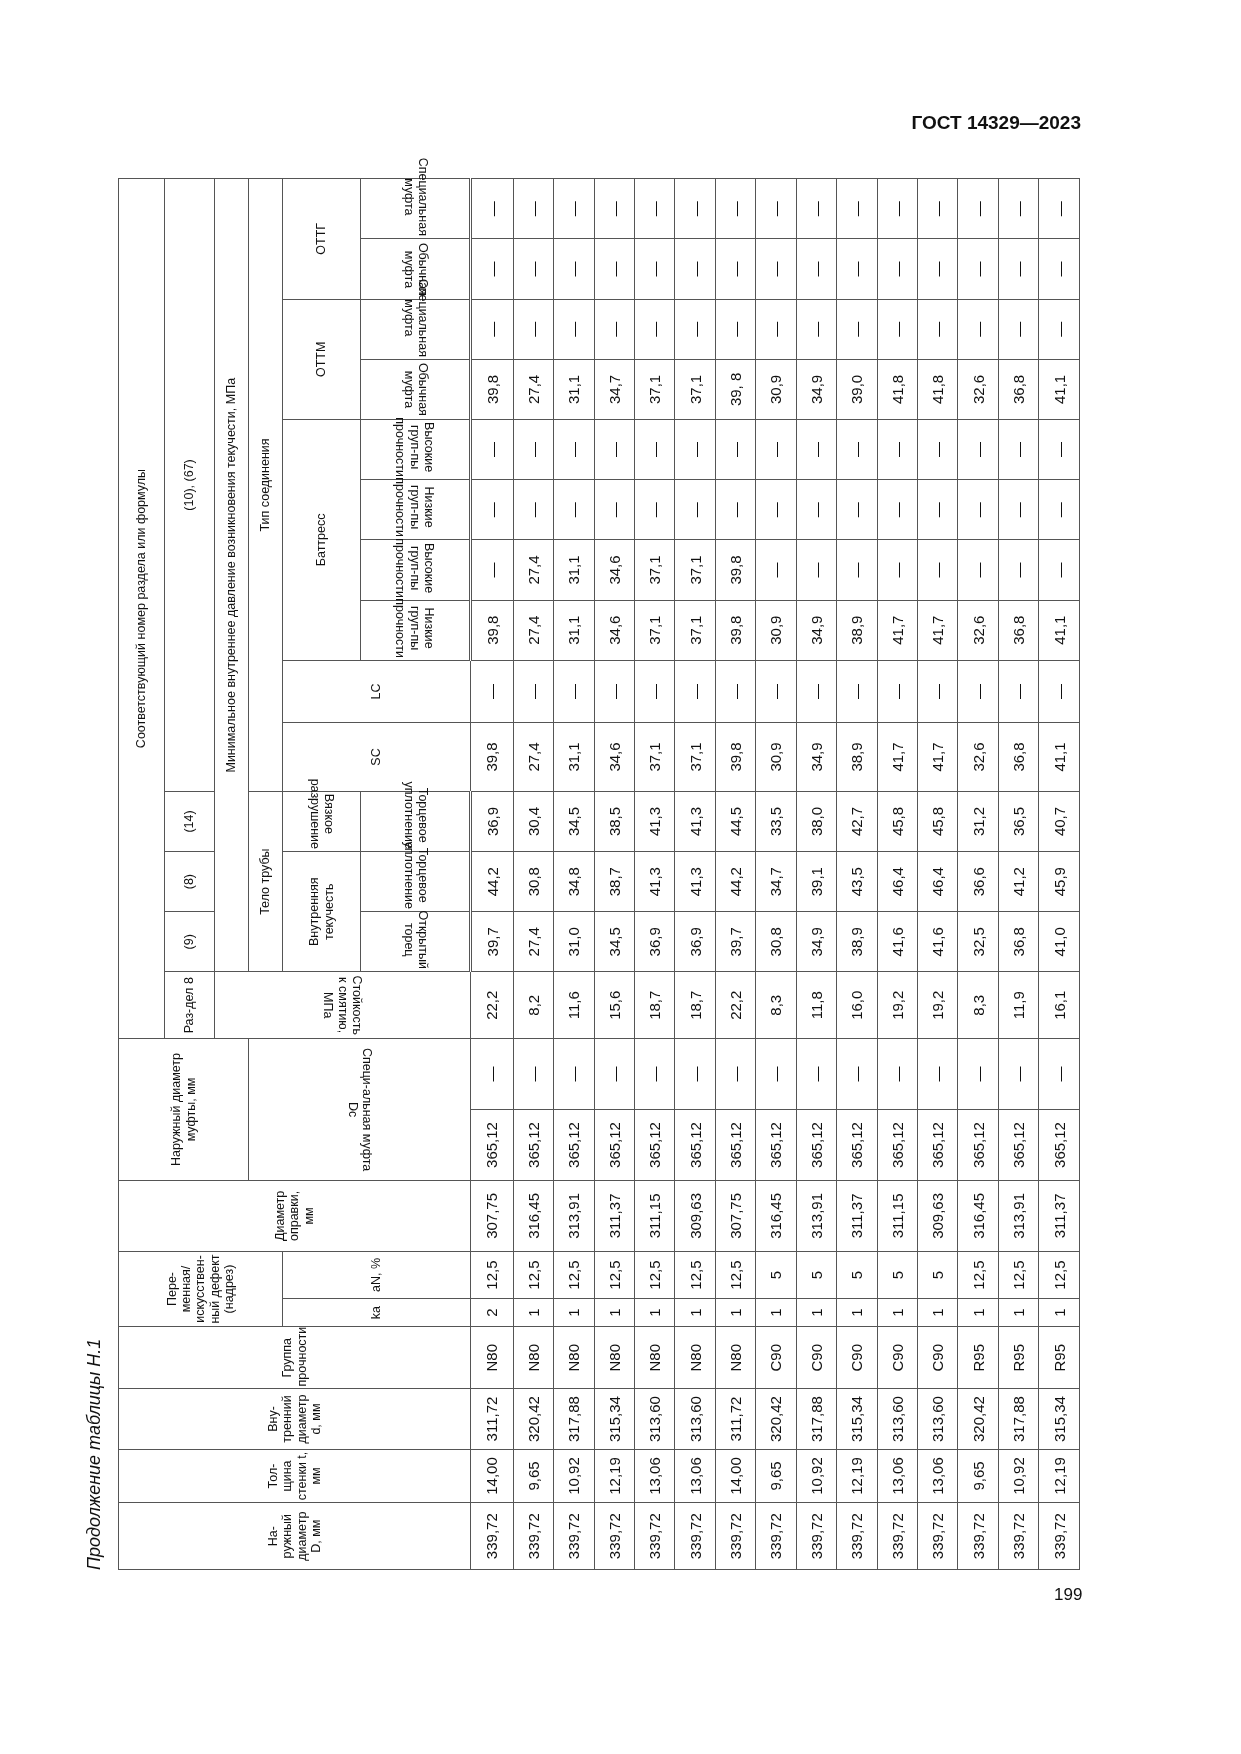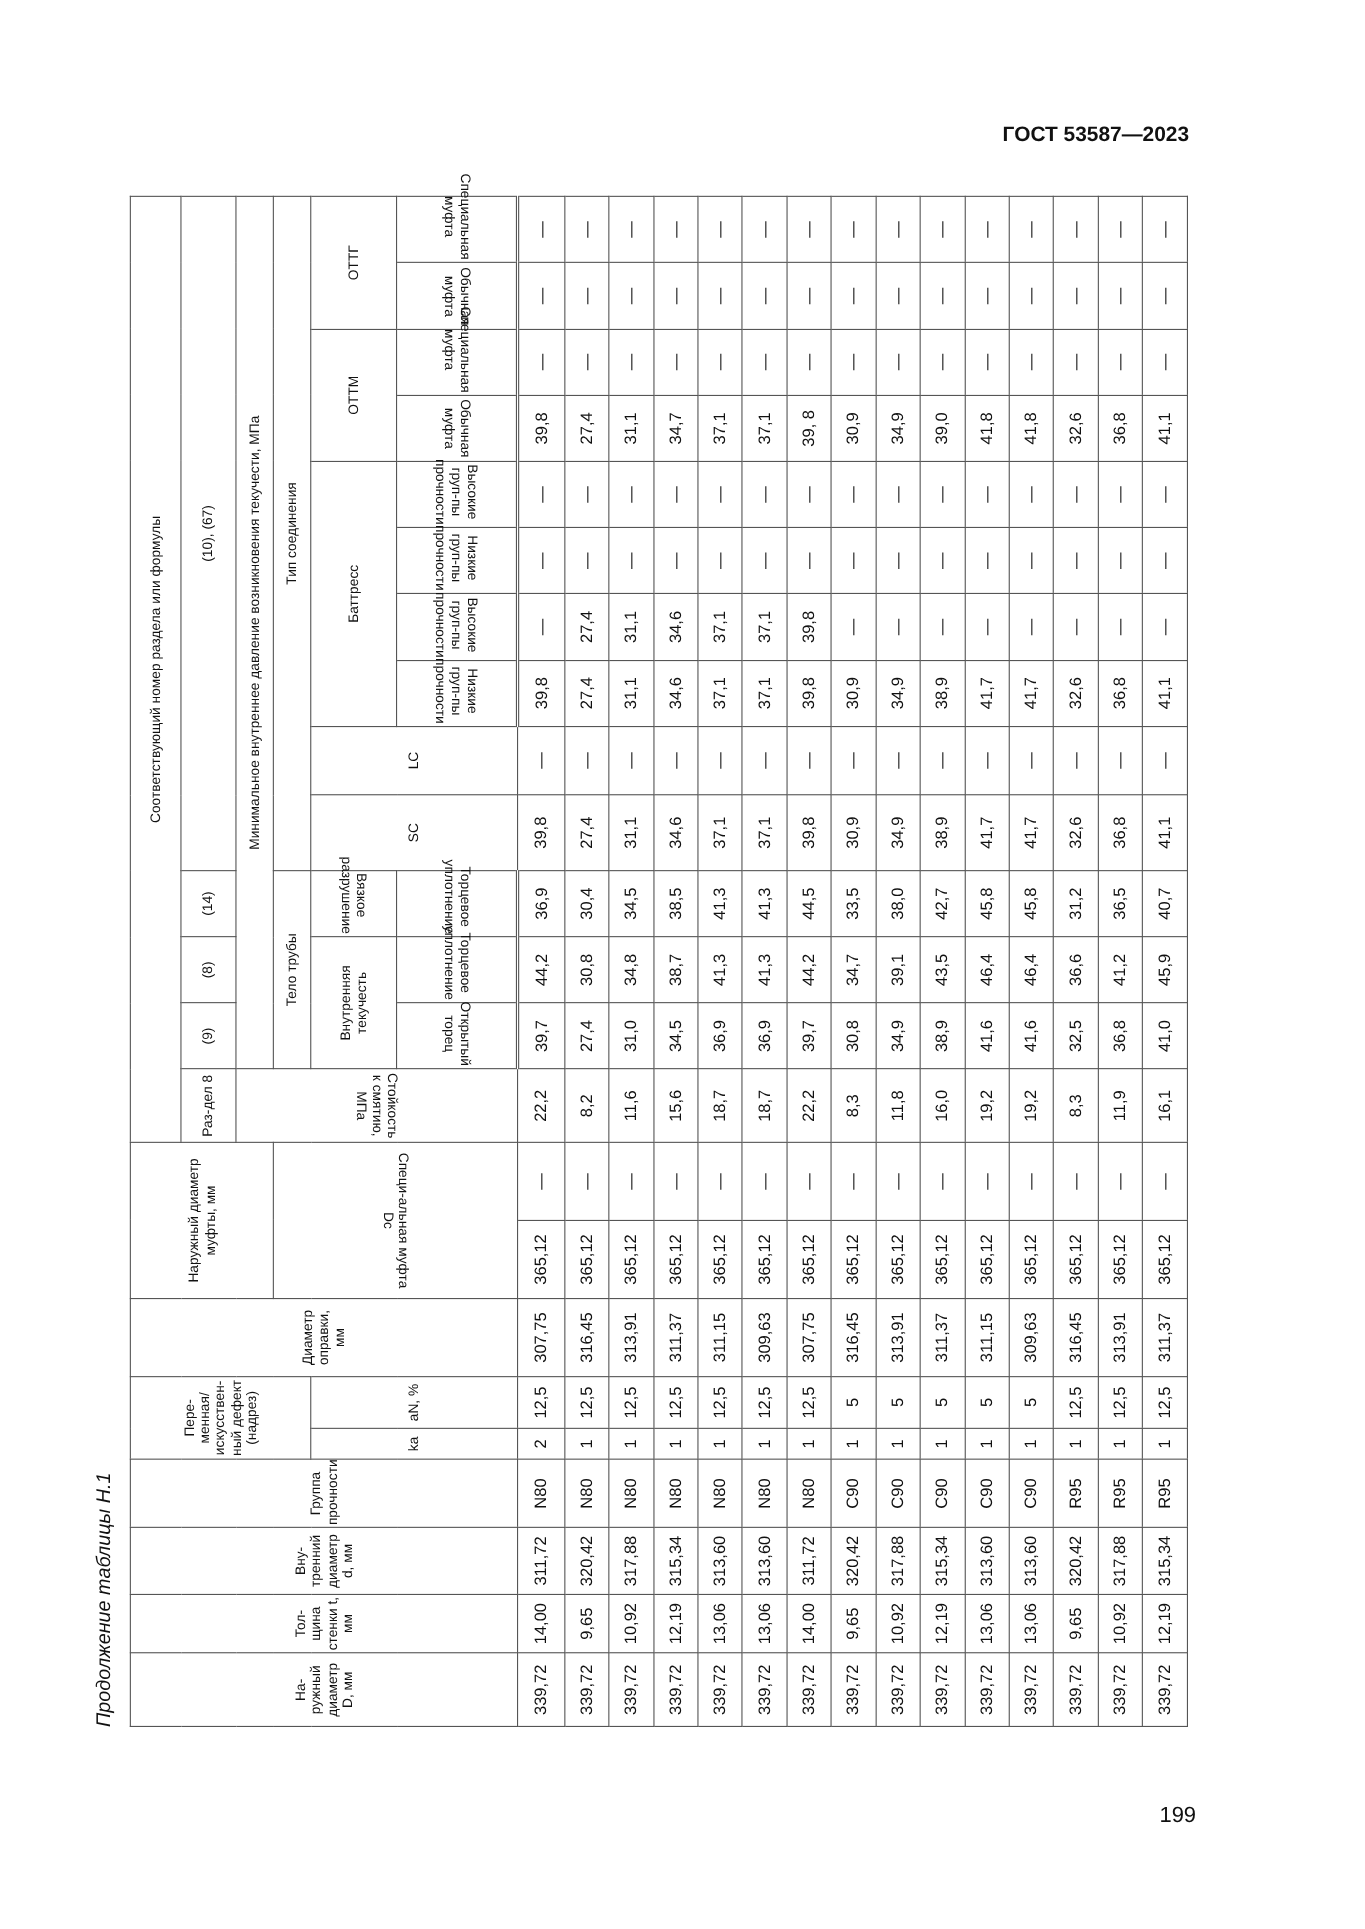--- a/index.html
+++ b/index.html
@@ -1,31 +1,31 @@
 <!DOCTYPE html>
 <html><head>
 <meta charset="utf-8">
 <style>
   html,body{margin:0;padding:0;background:#fff;}
   body{width:1241px;height:1754px;position:relative;overflow:hidden;font-family:"Liberation Sans",sans-serif;color:#111;}
   .doc-code{position:absolute;top:112px;right:160px;font-weight:bold;font-size:19px;}
-  .page-num{position:absolute;top:1639px;left:1054px;font-size:20px;}
+  .page-num{position:absolute;top:1585px;left:1054px;font-size:17px;}
   .rot{position:absolute;left:-97px;top:393px;width:1392px;height:962px;transform:rotate(-90deg);transform-origin:50% 50%;}
   .caption{position:absolute;left:0;top:-34px;font-style:italic;font-size:18px;}
   table{border-collapse:collapse;width:1392px;height:962px;table-layout:fixed;font-size:13px;}
   td,th{border:1px solid #555;text-align:center;vertical-align:middle;padding:0 2px;font-weight:normal;line-height:1.15;}
   th{font-size:12.5px;}
   th.flip span{display:inline-block;transform:rotate(180deg);}
   td{font-size:15px;}
   tr.hdr-last th{border-bottom:3px double #555;}
 </style>
 </head>
 <body>
 
-<div class="doc-code">ГОСТ 53587—2023</div>
+<div class="doc-code">ГОСТ 14329—2023</div>
 
 <div class="rot">
   <div class="caption">Продолжение таблицы Н.1</div>
   <table>
     <colgroup>
       <col style="width:62px">
         <col style="width:50px">
         <col style="width:56px">
         <col style="width:58px">
       <col style="width:26px">

